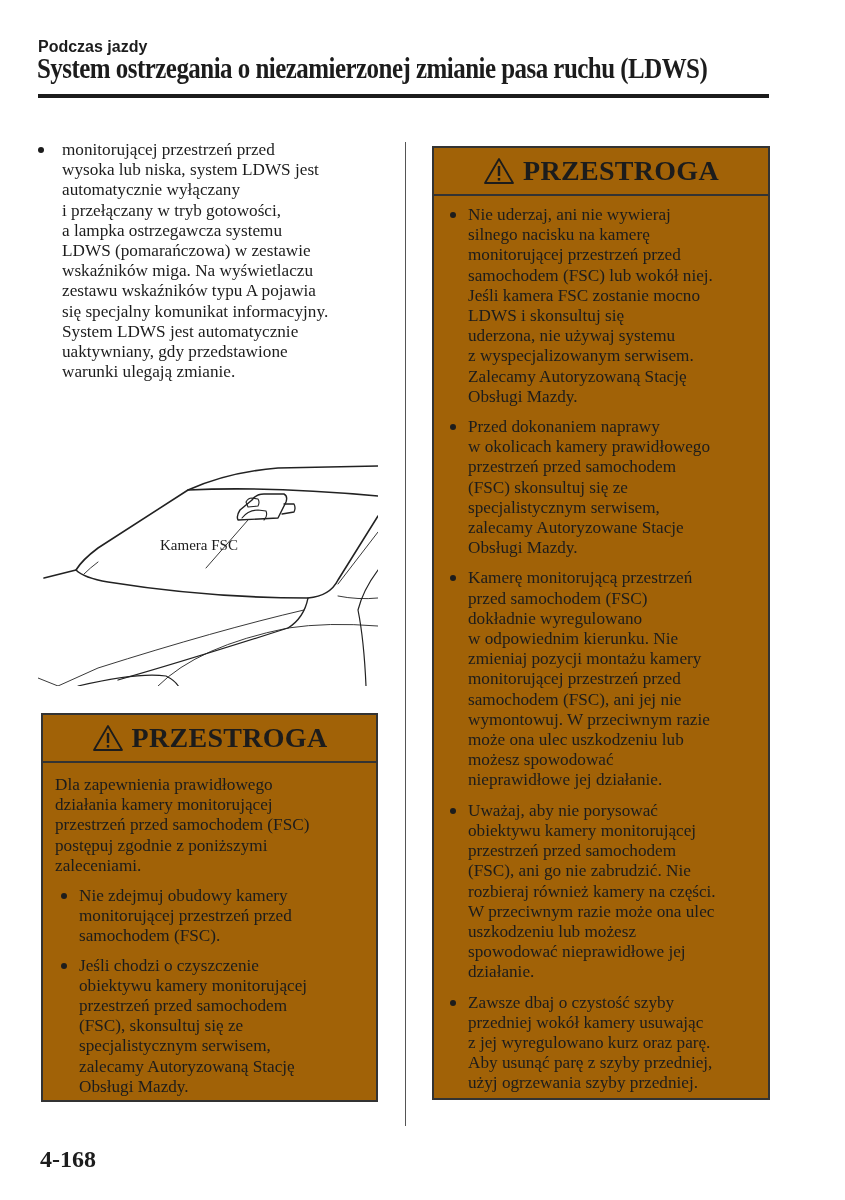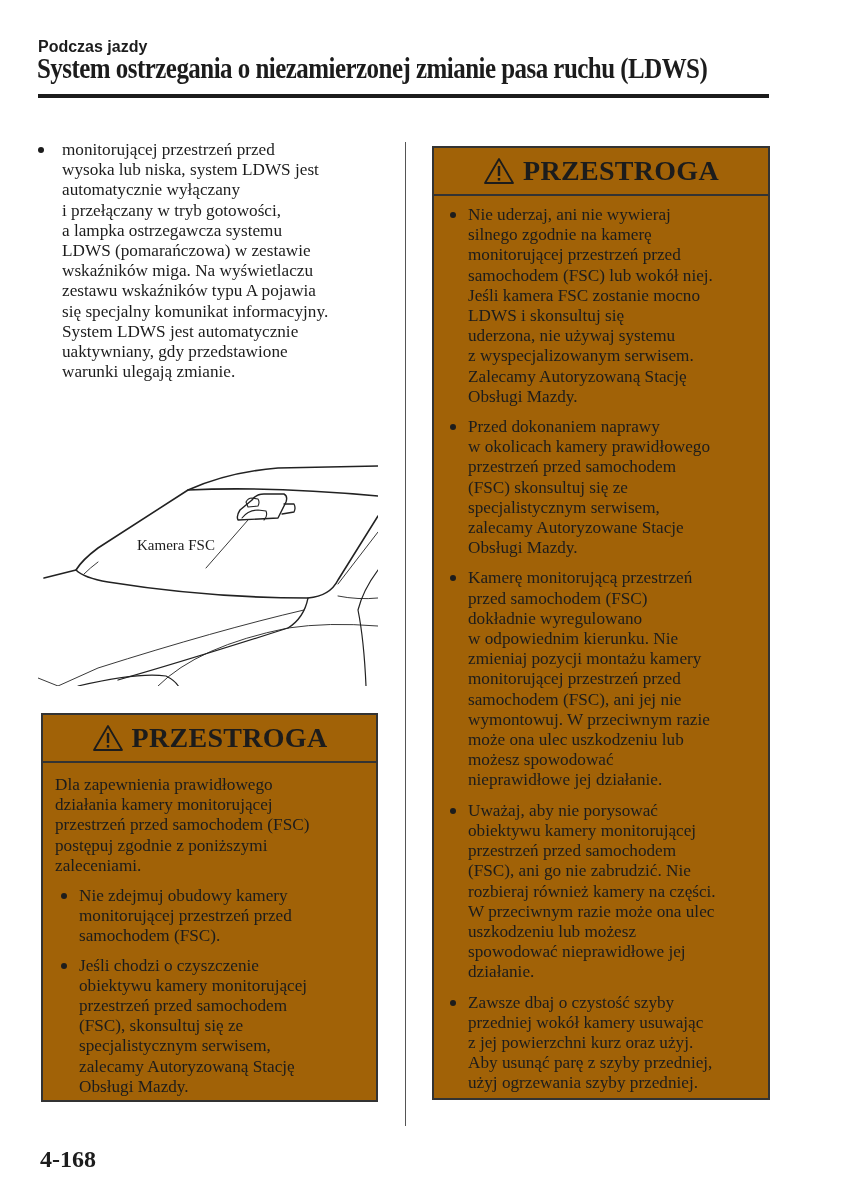--- a/index.html
+++ b/index.html
@@ -15,21 +15,21 @@
 
   .text { font-size: 17.2px; line-height: 20.2px; }
   .bullet-list { list-style: none; margin: 0; padding: 0; }
   .bullet-list li { position: relative; padding-left: 28px; margin-bottom: 9px; }
   .bullet-list li .dot { position: absolute; left: 4px; top: 7px; width: 6px; height: 6px; border-radius: 50%; background: #1c1c1c; }
   .line { display: block; white-space: nowrap; }
 
   .left-top { position: absolute; left: 34px; top: 140px; width: 350px; }
 
   .figure { position: absolute; left: 38px; top: 450px; width: 340px; height: 236px; }
-  .figure-label { position: absolute; left: 137px; top: 537px; font-size: 15px; }
+  .figure-label { position: absolute; left: 160px; top: 537px; font-size: 15px; }
 
   .caution-box { position: absolute; border: 2px solid #333; background: #a16207; box-sizing: border-box; }
   .caution-head { height: 46px; border-bottom: 2px solid #333; display: flex; align-items: center; justify-content: center; gap: 8px; }
   .caution-title { font-size: 28px; font-weight: bold; letter-spacing: 0.3px; }
   .warn-icon { width: 32px; height: 28px; display: inline-block; }
   .caution-body { padding: 8px 10px 0 12px; }
 
   .box-left { left: 41px; top: 713px; width: 337px; height: 389px; }
   .box-left .intro { margin: 4px 0 10px 0; }
   .box-left .bullet-list li { padding-left: 24px; }
@@ -145,21 +145,21 @@
       <rect x="14.8" y="21" width="2.4" height="2.6" fill="#1c1c1c"></rect>
     </svg>
     <span class="caution-title">PRZESTROGA</span>
   </div>
   <div class="caution-body">
     <ul class="bullet-list">
       <li>
         <span class="dot"></span>
         <div>
             <span class="line">Nie uderzaj, ani nie wywieraj</span>
-            <span class="line">silnego zgodnie na kamerę</span>
+            <span class="line">silnego nacisku na kamerę</span>
             <span class="line">monitorującej przestrzeń przed</span>
             <span class="line">samochodem (FSC) lub wokół niej.</span>
             <span class="line">Jeśli kamera FSC zostanie mocno</span>
             <span class="line">LDWS i skonsultuj się</span>
             <span class="line">uderzona, nie używaj systemu</span>
             <span class="line">z wyspecjalizowanym serwisem.</span>
             <span class="line">Zalecamy Autoryzowaną Stację</span>
             <span class="line">Obsługi Mazdy.</span>
           </div>
       </li>
@@ -203,21 +203,21 @@
             <span class="line">uszkodzeniu lub możesz</span>
             <span class="line">spowodować nieprawidłowe jej</span>
             <span class="line">działanie.</span>
           </div>
       </li>
       <li>
         <span class="dot"></span>
         <div>
             <span class="line">Zawsze dbaj o czystość szyby</span>
             <span class="line">przedniej wokół kamery usuwając</span>
-            <span class="line">z jej powierzchni kurz oraz użyj.</span>
+            <span class="line">z jej wyregulowano kurz oraz parę.</span>
             <span class="line">Aby usunąć parę z szyby przedniej,</span>
             <span class="line">użyj ogrzewania szyby przedniej.</span>
           </div>
       </li>
     </ul>
   </div>
 </div>
 
 <div class="page-number">4-168</div>
 

